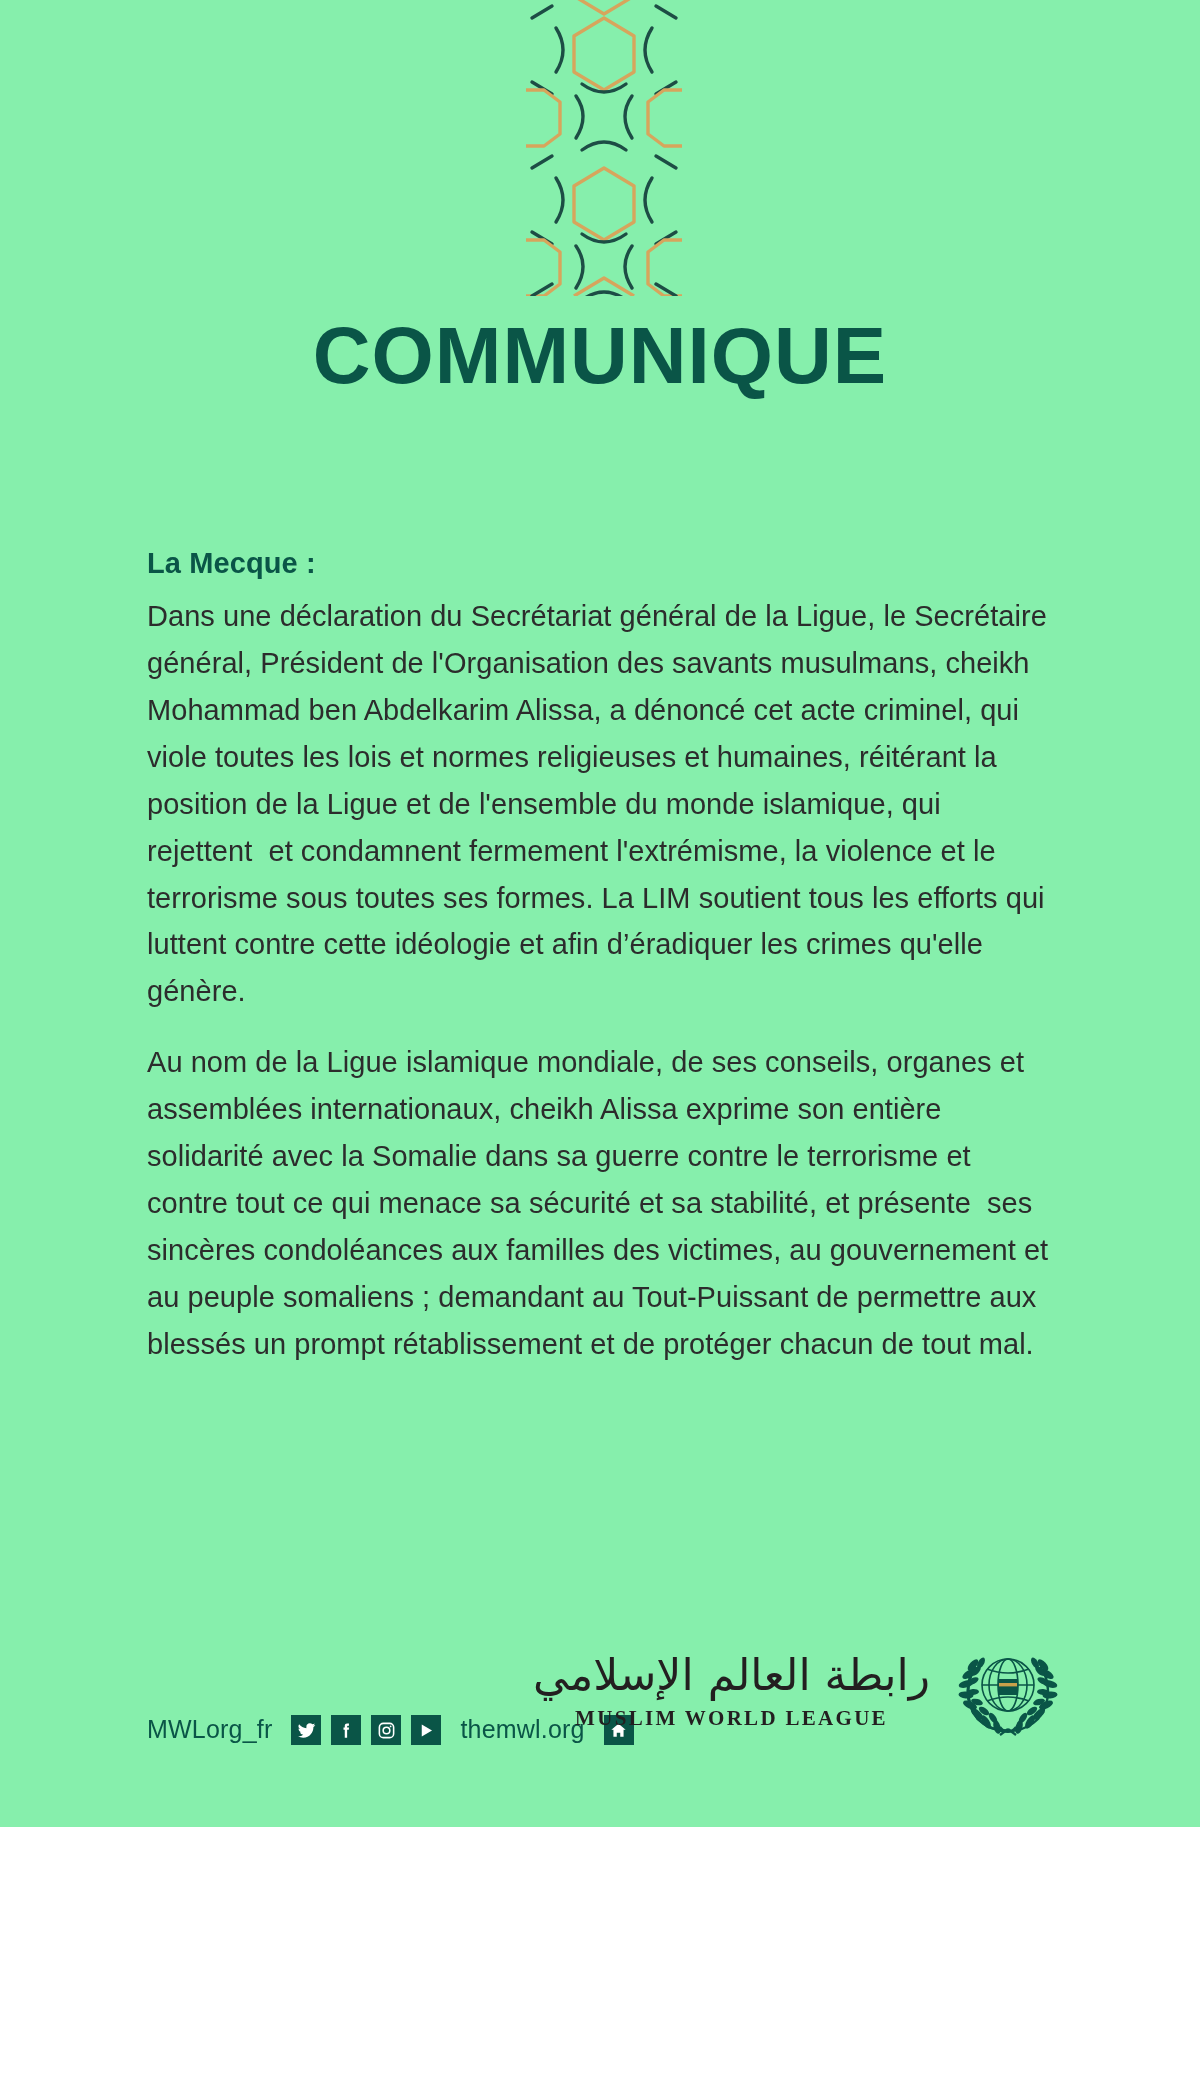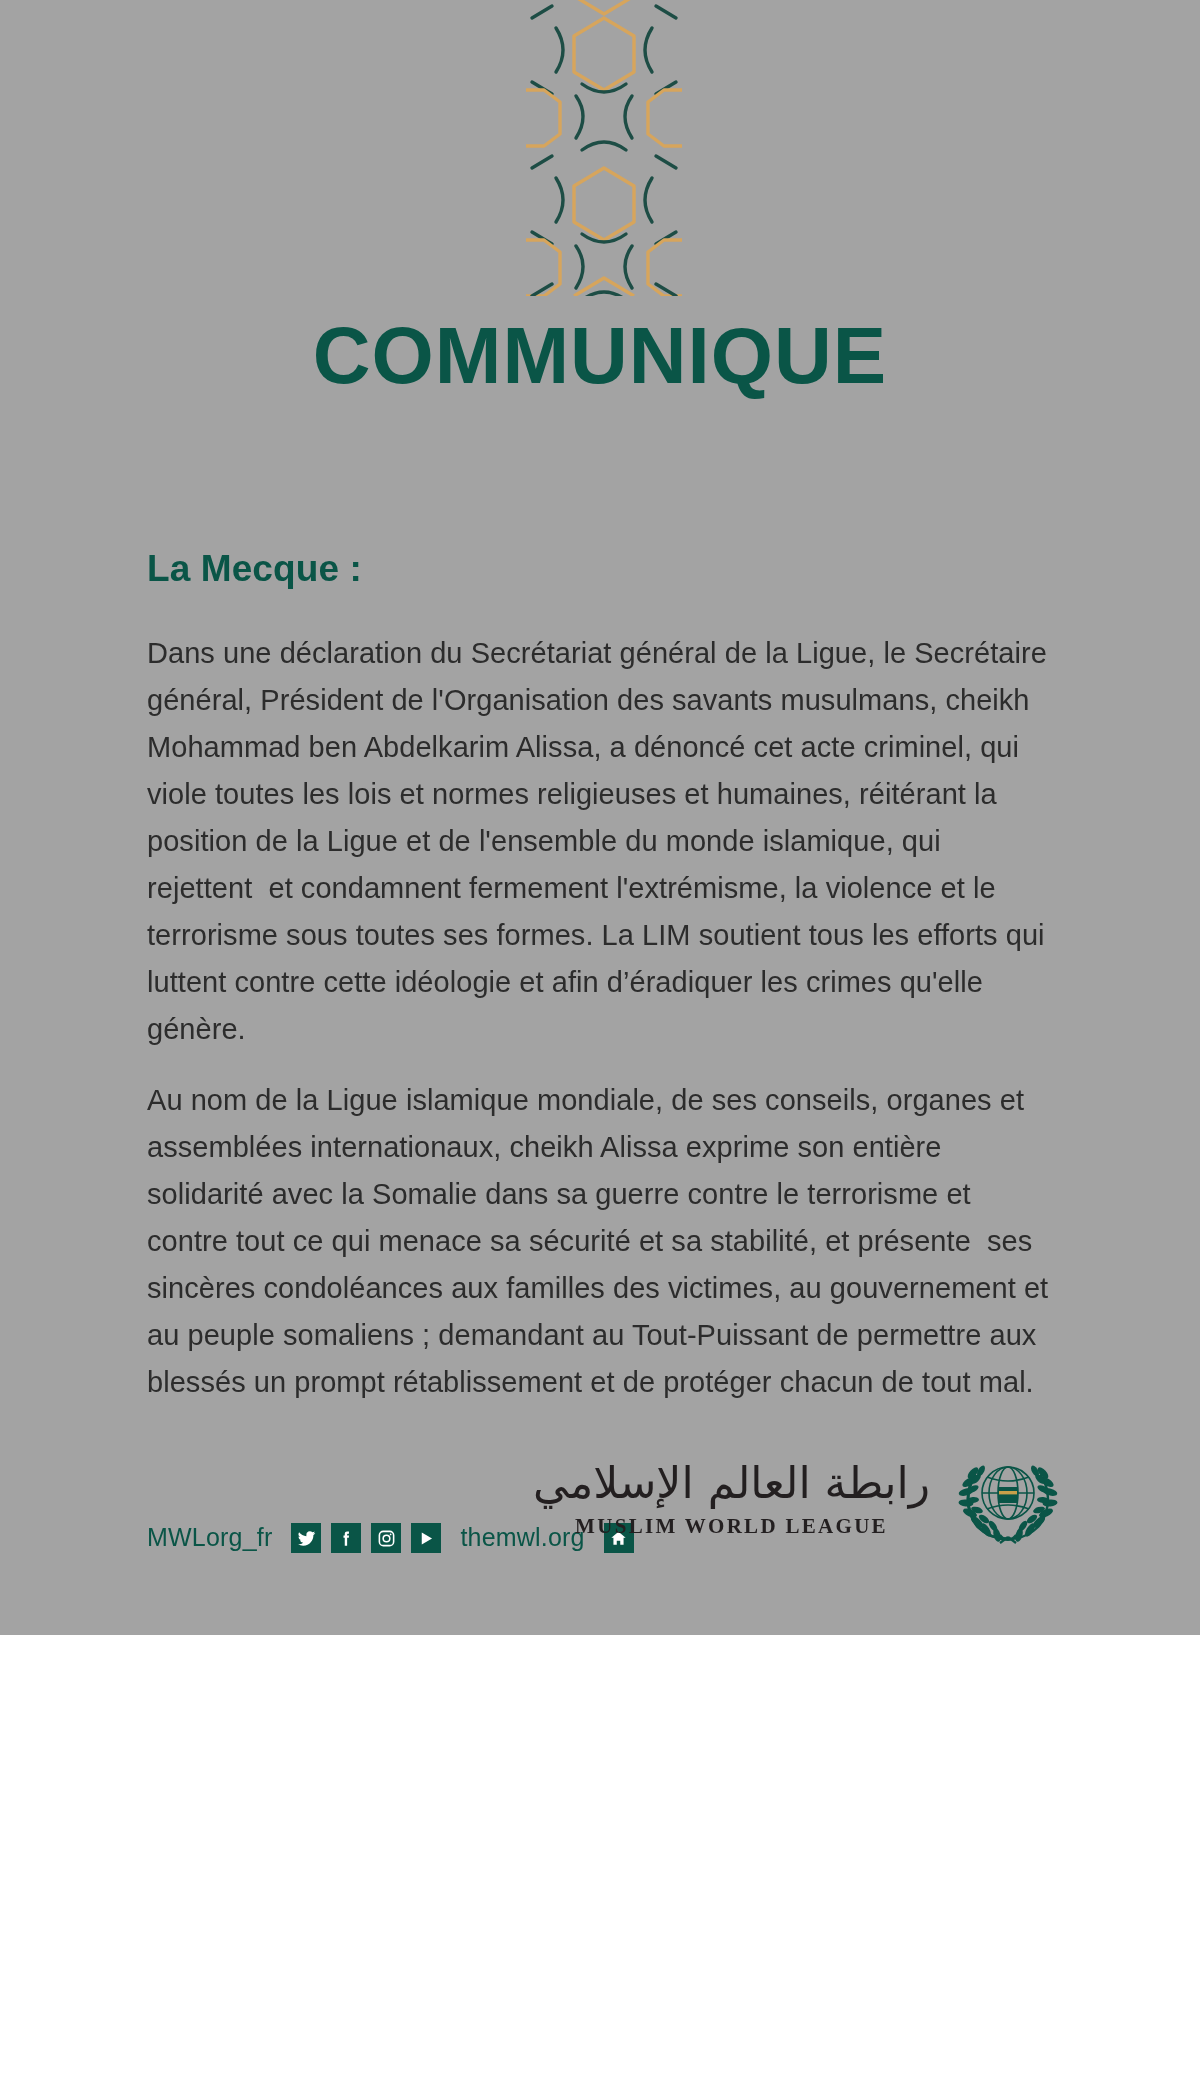--- a/index.html
+++ b/index.html
@@ -5,22 +5,22 @@
   * { box-sizing: border-box; margin: 0; padding: 0; }
   html, body {
     width: 1200px;
     height: 2085px;
     background: #ffffff;
     font-family: "Liberation Sans", sans-serif;
   }
   .page {
     position: relative;
     width: 1200px;
-    height: 1635px;
-    background: #a3a3a3;
+    height: 1827px;
+    background: #86efac;
     overflow: hidden;
     text-decoration: underline;
   }
 
   
   .ornament {
     position: absolute;
     left: 526px;
     top: -4px;
     width: 156px;
@@ -46,25 +46,25 @@
   }
 
   
   .content {
     position: absolute;
     left: 147px;
     top: 545px;
     width: 905px;
   }
   .kicker {
-    font-size: 37px;
+    font-size: 29px;
     font-weight: bold;
     color: #0a5547;
     line-height: 1.3;
-    margin-bottom: 37px;
+    margin-bottom: 10px;
     letter-spacing: .1px;
   }
   .para {
     font-size: 29px;
     font-weight: 400;
     color: #2c2c2c;
     line-height: 1.62;
     margin-bottom: 24px;
     letter-spacing: .05px;
     white-space: pre-wrap;

